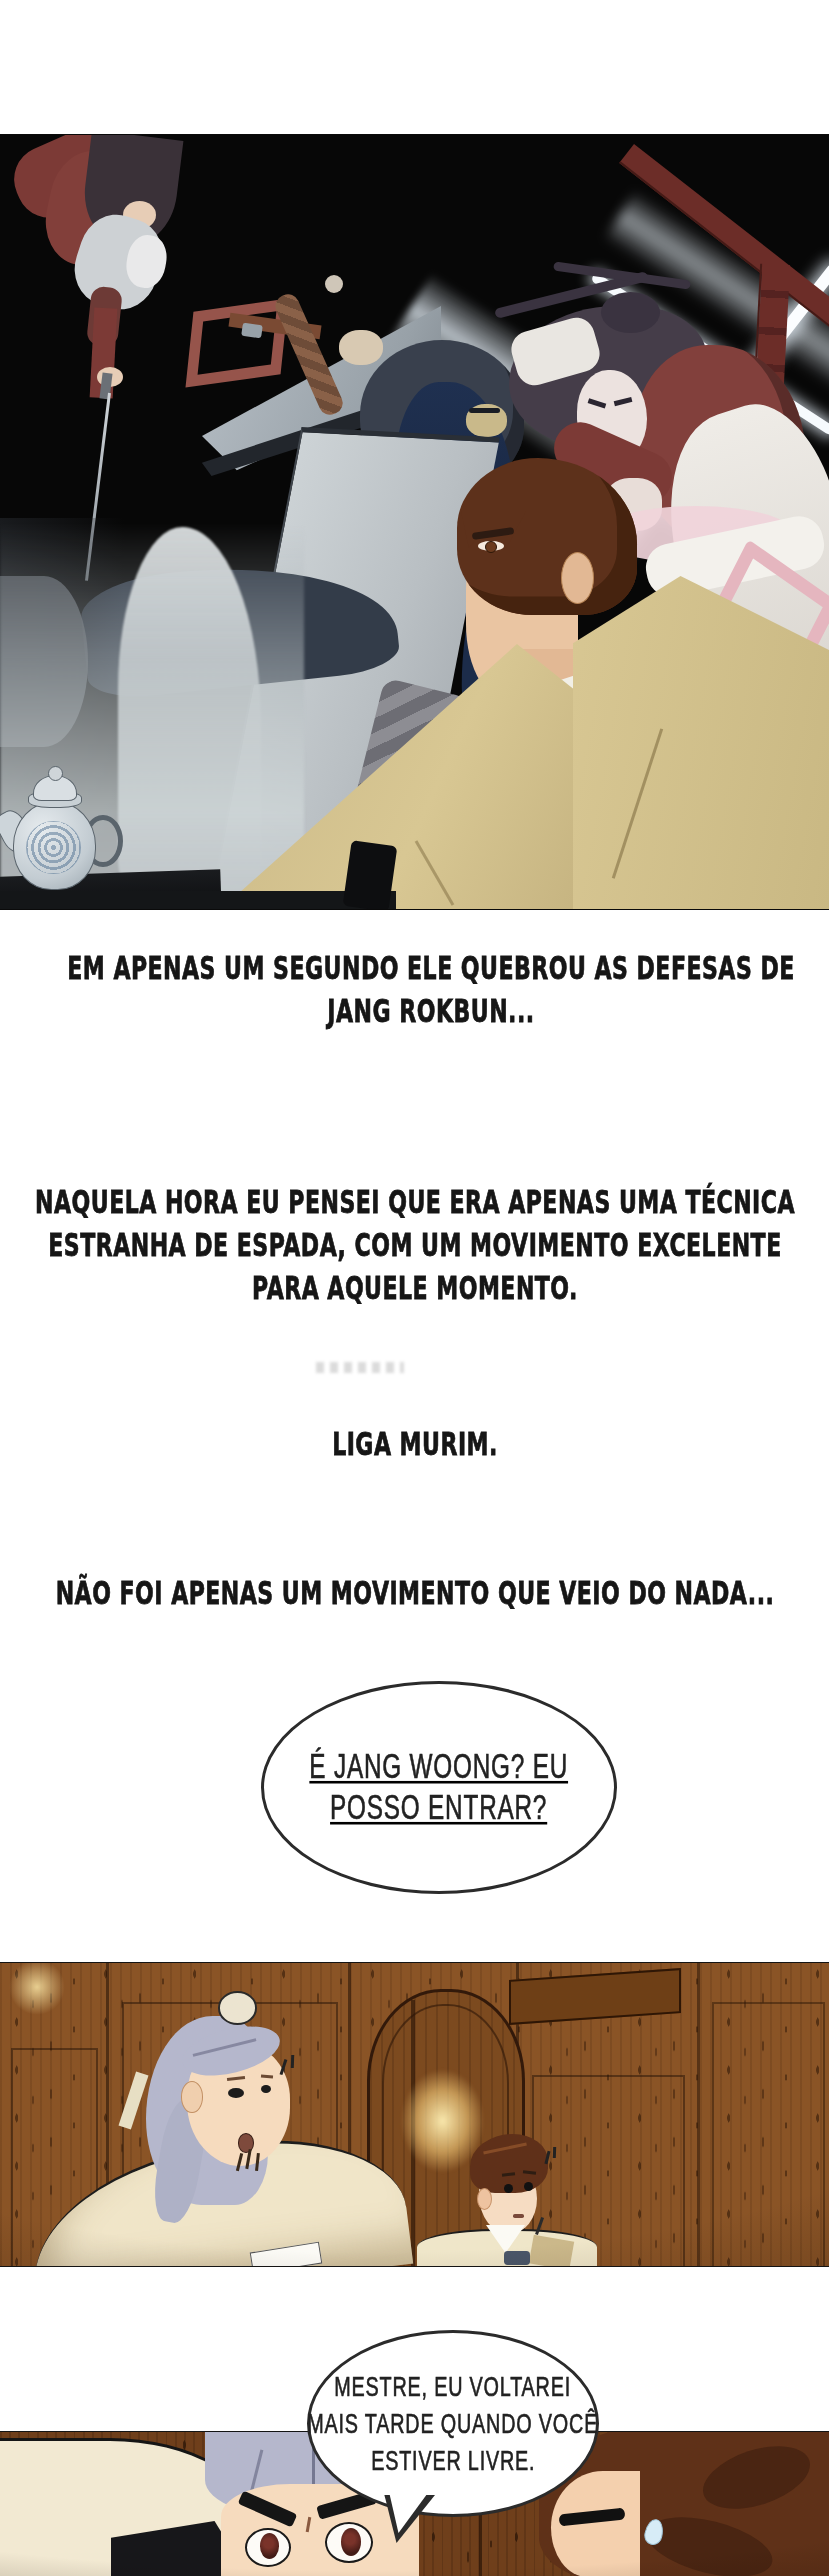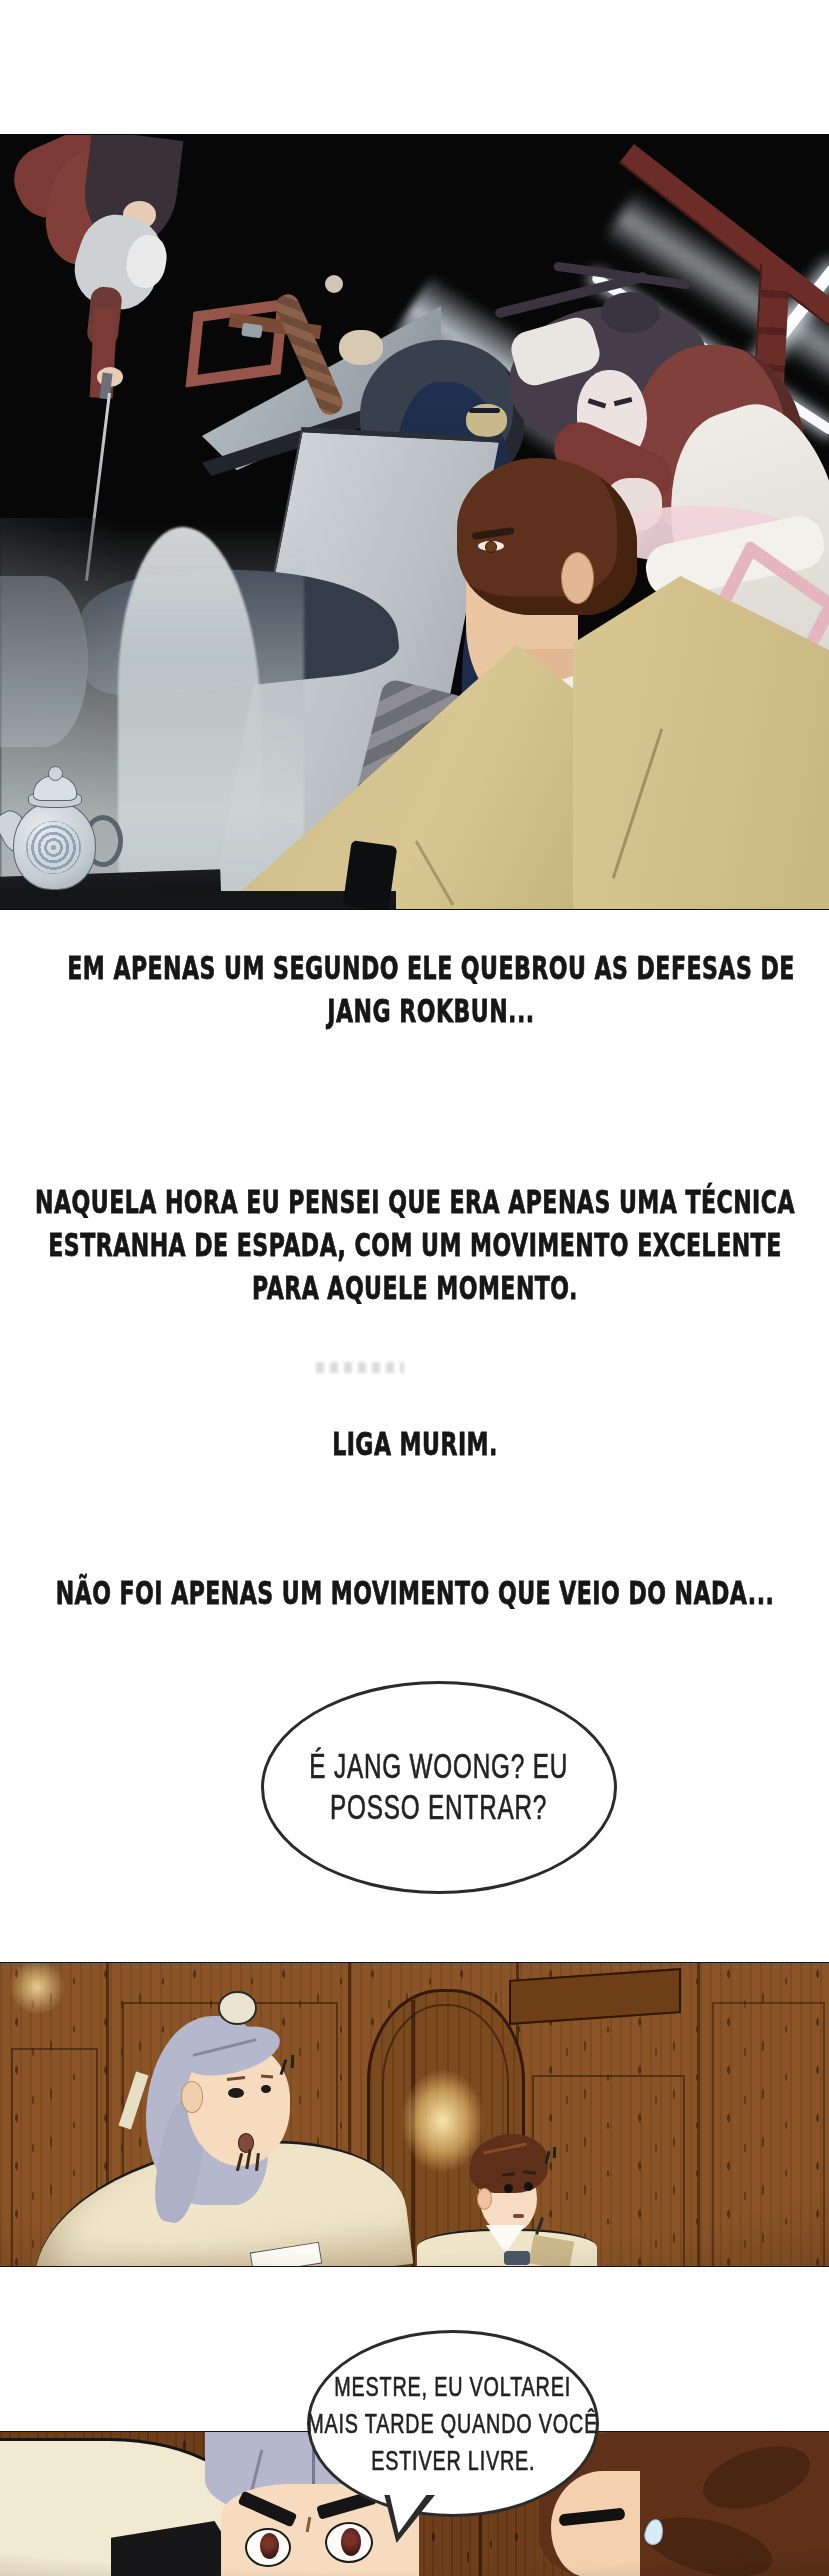--- a/index.html
+++ b/index.html
@@ -173,21 +173,21 @@
   <span>PARA AQUELE MOMENTO.</span>
 </p>
 <div class="smudge"></div>
 <p class="narr" style="top:1409px;">
   <span>LIGA MURIM.</span>
 </p>
 <p class="narr" style="top:1558px;">
   <span>NÃO FOI APENAS UM MOVIMENTO QUE VEIO DO NADA...</span>
 </p>
 
-<div class="bubble b1" style="left:261px;top:1681px;width:350px;height:207px;">
+<div class="bubble b1" style="left:261px;top:1681px;width:350px;height:207px;text-decoration:underline;">
   <span>É JANG WOONG? EU</span>
   <span>POSSO ENTRAR?</span>
 </div>
 
 <section class="p2">
   <div class="wood"></div>
 
   <div class="abs" style="left:106px;top:0;width:2.8px;height:303px;background:rgba(35,17,5,.55);"></div>
   <div class="abs" style="left:348px;top:0;width:2.8px;height:303px;background:rgba(35,17,5,.55);"></div>
   <div class="abs" style="left:516px;top:0;width:2.8px;height:303px;background:rgba(35,17,5,.55);"></div>

